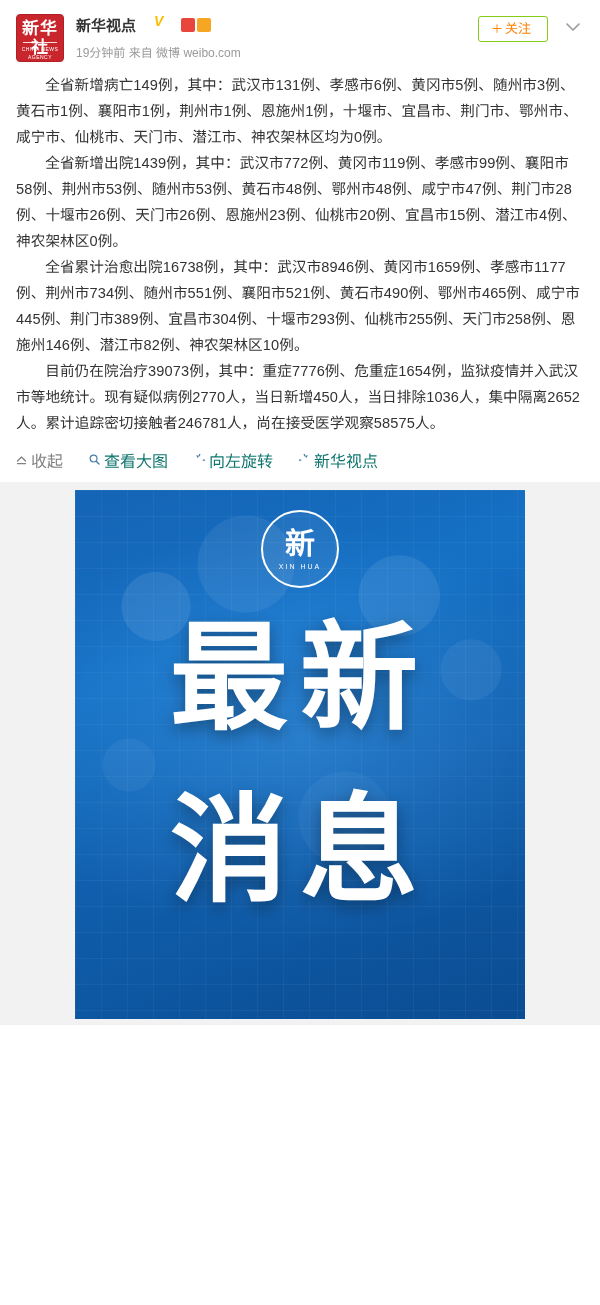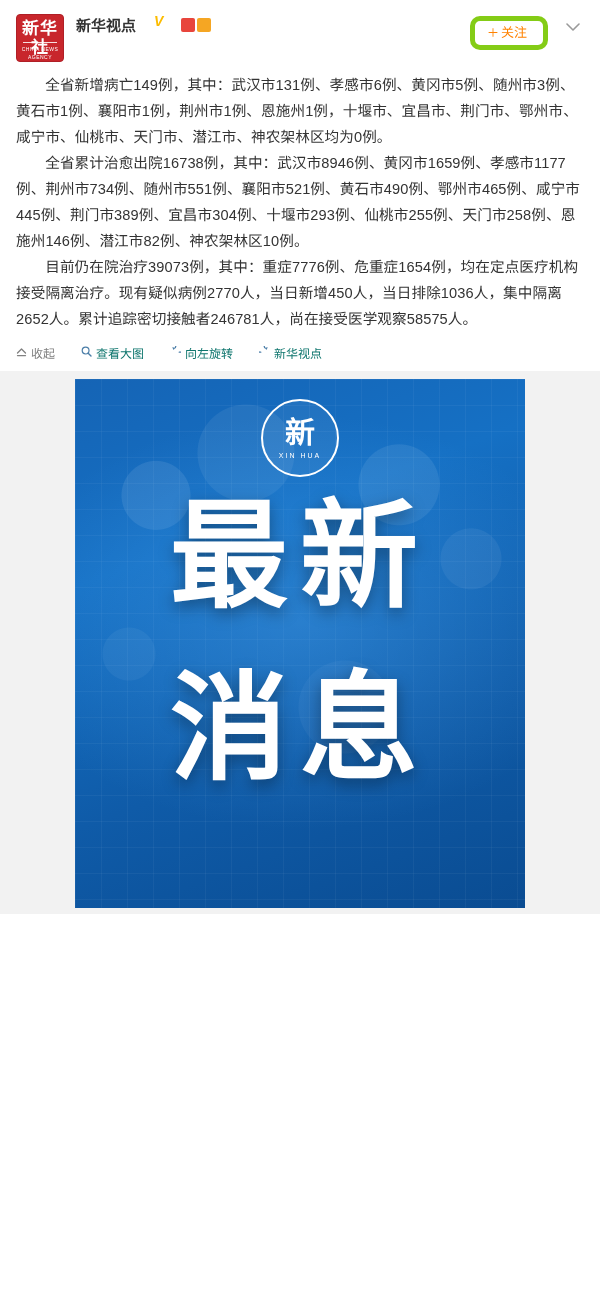--- a/index.html
+++ b/index.html
@@ -104,24 +104,24 @@
   .meta-row .src-link { color: #9a9a9a; }
 
   .header-right {
     flex: 0 0 auto;
     display: flex;
     align-items: flex-start;
     gap: 14px;
     padding-top: 2px;
   }
   .follow-btn {
-    border: 5px solid #84cc16;
+    border: 1px solid #84cc16;
     color: #ff8200;
     background: #fff;
-    border-radius: 10px;
+    border-radius: 3px;
     font-size: 13px;
     padding: 5px 16px 5px 12px;
     cursor: pointer;
     line-height: 14px;
     white-space: nowrap;
   }
   .follow-btn .plus {
     font-size: 12px;
     margin-right: 2px;
   }
@@ -155,21 +155,21 @@
     text-decoration: none;
     cursor: pointer;
   }
 
   
   .action-bar {
     display: flex;
     align-items: center;
     gap: 26px;
     padding: 12px 16px 10px 16px;
-    font-size: 12px;
+    font-size: 16px;
     color: #808080;
   }
   .action-item {
     display: inline-flex;
     align-items: center;
     gap: 4px;
     cursor: pointer;
     color: #808080;
   }
   .action-item .ico {
@@ -248,21 +248,21 @@
     font-weight: bold;
   }
   .poster-logo .en {
     font-size: 7px;
     letter-spacing: 2px;
     margin-top: 4px;
   }
   .poster-title {
     position: absolute;
     left: 0; right: 0;
-    top: 109px;
+    top: 120px;
     text-align: center;
     color: #ffffff;
     font-family: "Liberation Serif", "DejaVu Serif", serif;
     font-weight: bold;
     font-size: 118px;
     line-height: 140px;
     letter-spacing: 12px;
     text-shadow: 0 6px 16px rgba(0,0,0,.35);
   }
   .poster-title .line2 { display: block; margin-top: 32px; }
@@ -280,38 +280,44 @@
 
   <div class="header-main">
     <div class="name-row">
       <span class="user-name">新华视点</span>
       <span class="verified-v">V</span>
       <span class="badge-icons">
         <span class="mini-badge red"></span>
         <span class="mini-badge orange"></span>
       </span>
     </div>
+    <div class="meta-row">
+      <span>19分钟前</span>
+      <span class="src">来自</span>
+      <span class="src-link">微博 weibo.com</span>
+    </div>
   </div>
 
   <div class="header-right">
     <button class="follow-btn">
       <span class="plus">＋</span><span>关注</span>
     </button>
     <div class="caret-btn">
       <svg width="14" height="9" viewBox="0 0 14 9" aria-hidden="true">
         <path d="M1 1 L7 7 L13 1" fill="none" stroke="#9a9a9a" stroke-width="1.6" stroke-linecap="round" stroke-linejoin="round"></path>
       </svg>
     </div>
   </div>
 </div>
 
 <div class="post-body">
   <p>全省新增病亡149例，其中：武汉市131例、孝感市6例、黄冈市5例、随州市3例、黄石市1例、襄阳市1例，荆州市1例、恩施州1例，十堰市、宜昌市、荆门市、鄂州市、咸宁市、仙桃市、天门市、潜江市、神农架林区均为0例。</p>
+  <p>全省新增出院1439例，其中：武汉市772例、黄冈市119例、孝感市99例、襄阳市58例、荆州市53例、随州市53例、黄石市48例、鄂州市48例、咸宁市47例、荆门市28例、十堰市26例、天门市26例、恩施州23例、仙桃市20例、宜昌市15例、潜江市4例、神农架林区0例。</p>
   <p>全省累计治愈出院16738例，其中：武汉市8946例、黄冈市1659例、孝感市1177例、荆州市734例、随州市551例、襄阳市521例、黄石市490例、鄂州市465例、咸宁市445例、荆门市389例、宜昌市304例、十堰市293例、仙桃市255例、天门市258例、恩施州146例、潜江市82例、神农架林区10例。</p>
-  <p>目前仍在院治疗39073例，其中：重症7776例、危重症1654例，均在定点医疗机构接受隔离治疗。现有疑似病例2770人，当日新增450人，当日排除1036人，集中隔离2652人。累计追踪密切接触者246781人，尚在接受医学观察58575人。</p>
+  <p>目前仍在院治疗39073例，其中：重症7776例、危重症1654例，监狱疫情并入武汉市等地统计。现有疑似病例2770人，当日新增450人，当日排除1036人，集中隔离2652人。累计追踪密切接触者246781人，尚在接受医学观察58575人。</p>
 </div>
 
 <div class="action-bar">
 
   <span class="action-item">
     <span class="ico">
       <svg width="11" height="11" viewBox="0 0 11 11" aria-hidden="true">
         <path d="M1.5 7 L5.5 3 L9.5 7" fill="none" stroke="#808080" stroke-width="1.3" stroke-linecap="round" stroke-linejoin="round"></path>
         <path d="M1.5 9.6 H9.5" stroke="#808080" stroke-width="1.3" stroke-linecap="round"></path>
       </svg>

